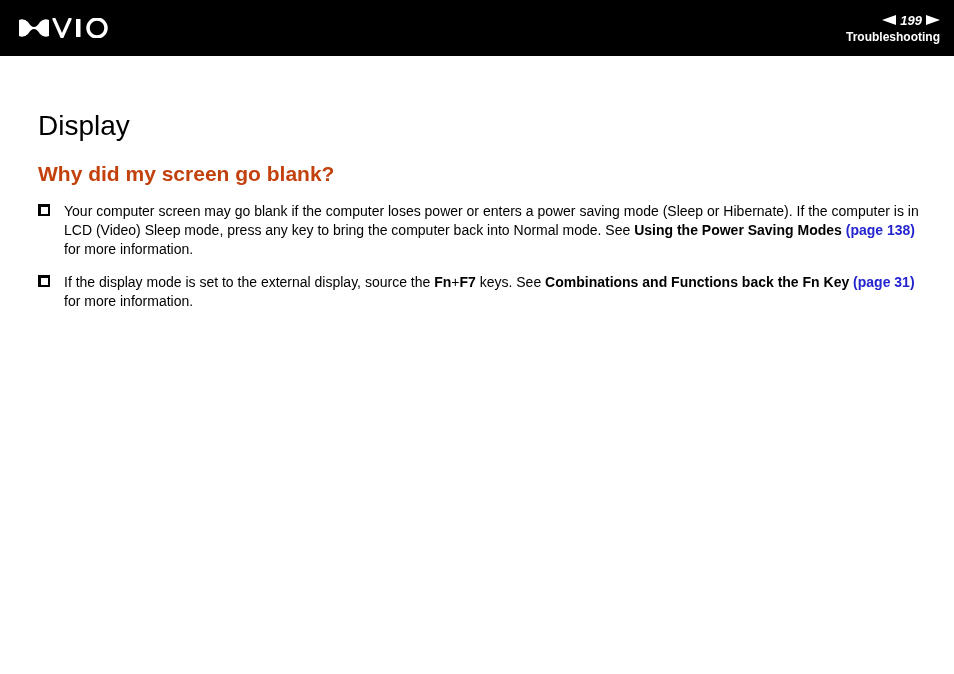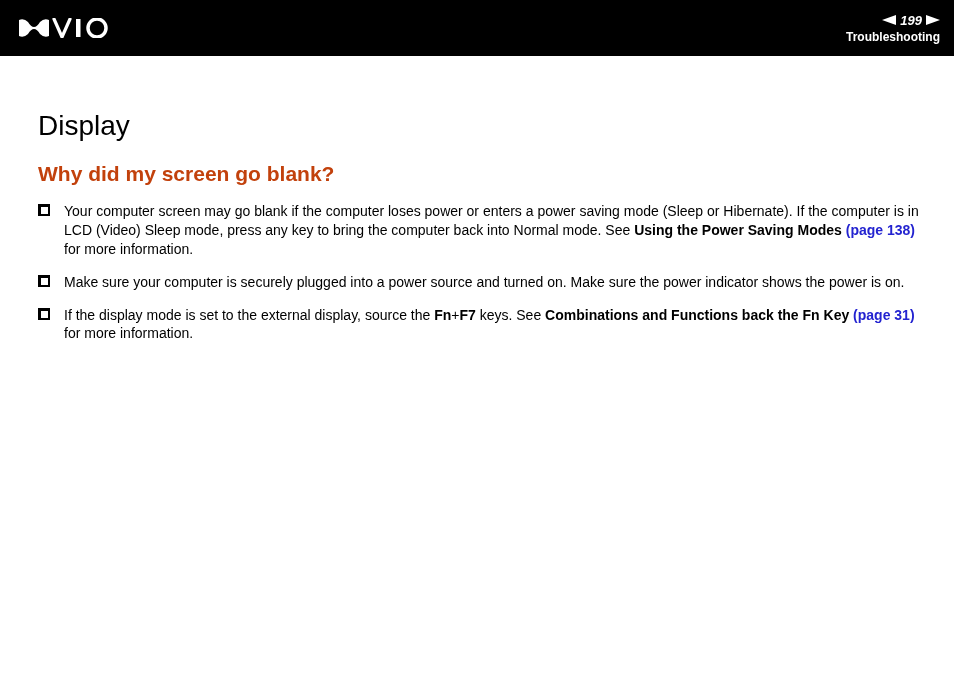--- a/index.html
+++ b/index.html
@@ -115,23 +115,17 @@
   <ul class="items">
     <li>
       <span class="bullet"></span>
       <span class="txt">
         <span>Your computer screen may go blank if the computer loses power or enters a power saving mode (Sleep or Hibernate). If the computer is in LCD (Video) Sleep mode, press any key to bring the computer back into Normal mode. See </span><span class="bold">Using the Power Saving Modes </span><span class="link">(page 138)</span><span> for more information.</span>
       </span>
     </li>
     <li>
       <span class="bullet"></span>
       <span class="txt">
-        <span>Make sure your computer is securely plugged into a power source and turned on. Make sure the power indicator shows the power is on.</span>
-      </span>
-    </li>
-    <li>
-      <span class="bullet"></span>
-      <span class="txt">
         <span>If the display mode is set to the external display, source the </span><span class="bold">Fn</span><span>+</span><span class="bold">F7</span><span> keys. See </span><span class="bold">Combinations and Functions back the Fn Key </span><span class="link">(page 31)</span><span> for more information.</span>
       </span>
     </li>
   </ul>
 </div>
 
 </body></html>

